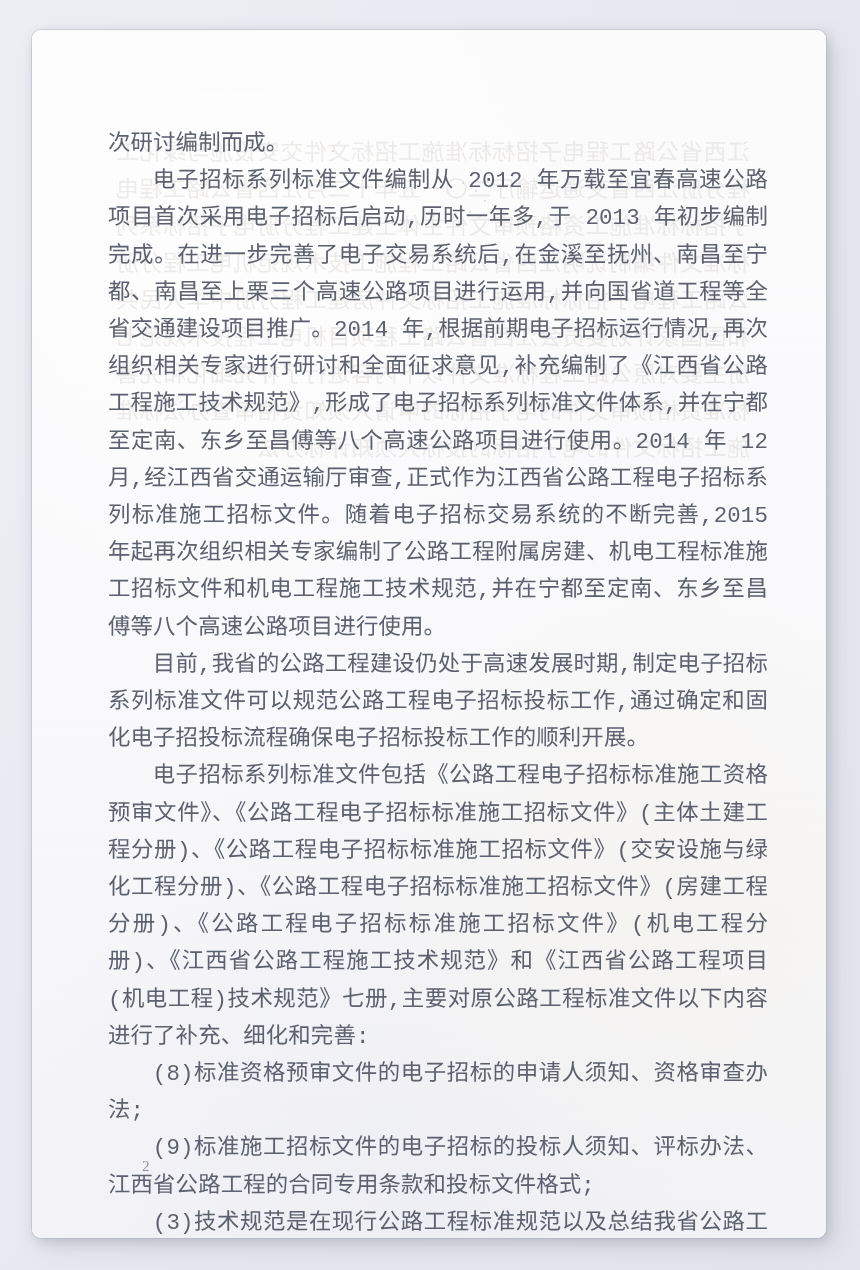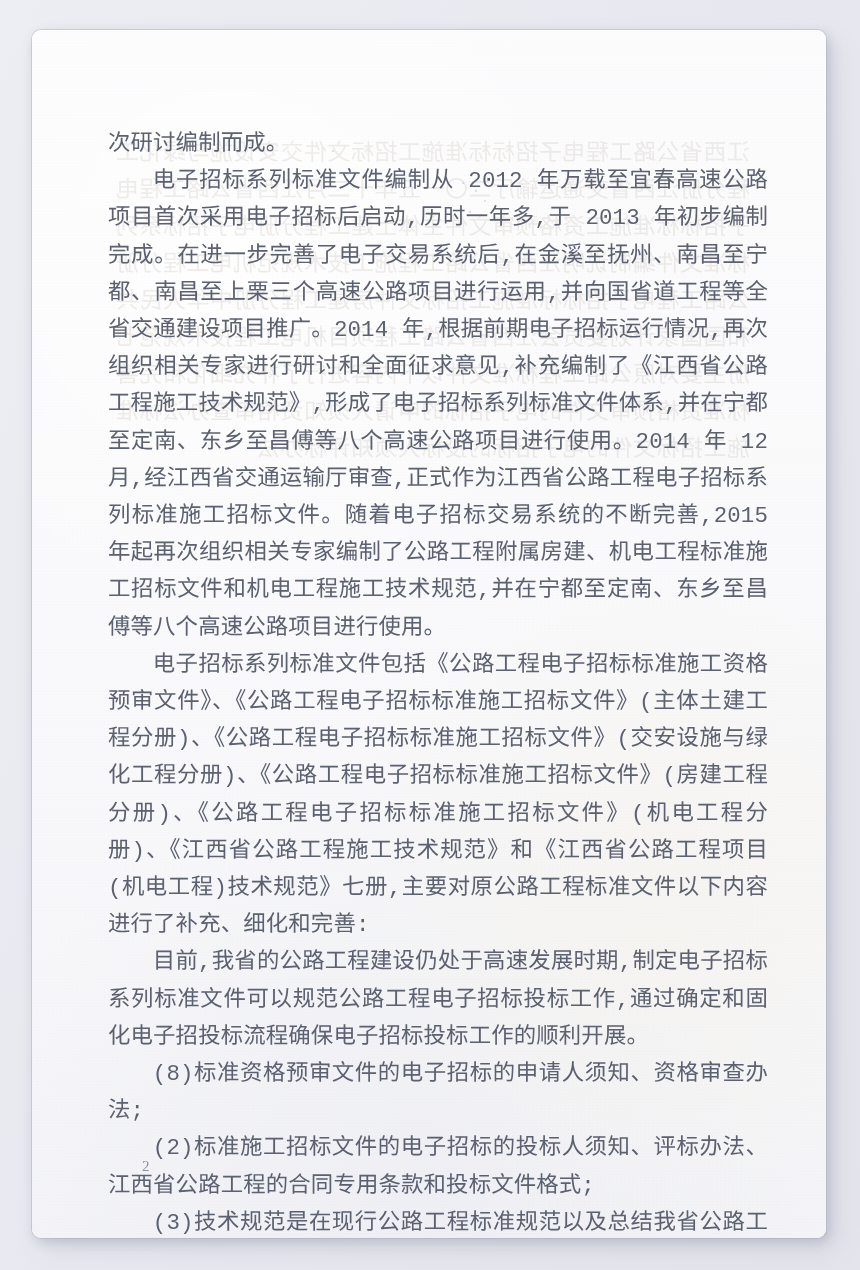--- a/index.html
+++ b/index.html
@@ -143,23 +143,23 @@
 
   <div class="speck" style="left:430px;top:152px;width:2px;height:2px;"></div>
   <div class="speck" style="left:443px;top:160px;width:1.5px;height:1.5px;"></div>
   <div class="speck" style="left:452px;top:170px;width:2px;height:2px;"></div>
   <div class="speck" style="left:437px;top:181px;width:1.5px;height:1.5px;"></div>
   <div class="speck" style="left:300px;top:120px;width:1.5px;height:1.5px;"></div>
 
   <div class="text-column">
     <p class="para no-indent">次研讨编制而成。</p>
     <p class="para">电子招标系列标准文件编制从 2012 年万载至宜春高速公路项目首次采用电子招标后启动,历时一年多,于 2013 年初步编制完成。在进一步完善了电子交易系统后,在金溪至抚州、南昌至宁都、南昌至上栗三个高速公路项目进行运用,并向国省道工程等全省交通建设项目推广。2014 年,根据前期电子招标运行情况,再次组织相关专家进行研讨和全面征求意见,补充编制了《江西省公路工程施工技术规范》,形成了电子招标系列标准文件体系,并在宁都至定南、东乡至昌傅等八个高速公路项目进行使用。2014 年 12 月,经江西省交通运输厅审查,正式作为江西省公路工程电子招标系列标准施工招标文件。随着电子招标交易系统的不断完善,2015 年起再次组织相关专家编制了公路工程附属房建、机电工程标准施工招标文件和机电工程施工技术规范,并在宁都至定南、东乡至昌傅等八个高速公路项目进行使用。</p>
+    <p class="para">目前,我省的公路工程建设仍处于高速发展时期,制定电子招标系列标准文件可以规范公路工程电子招标投标工作,通过确定和固化电子招投标流程确保电子招标投标工作的顺利开展。</p>
     <p class="para">电子招标系列标准文件包括《公路工程电子招标标准施工资格预审文件》、《公路工程电子招标标准施工招标文件》(主体土建工程分册)、《公路工程电子招标标准施工招标文件》(交安设施与绿化工程分册)、《公路工程电子招标标准施工招标文件》(房建工程分册)、《公路工程电子招标标准施工招标文件》(机电工程分册)、《江西省公路工程施工技术规范》和《江西省公路工程项目(机电工程)技术规范》七册,主要对原公路工程标准文件以下内容进行了补充、细化和完善:</p>
-    <p class="para">目前,我省的公路工程建设仍处于高速发展时期,制定电子招标系列标准文件可以规范公路工程电子招标投标工作,通过确定和固化电子招投标流程确保电子招标投标工作的顺利开展。</p>
     <p class="para listitem">(8)标准资格预审文件的电子招标的申请人须知、资格审查办法;</p>
-    <p class="para listitem">(2)标准施工招标文件的电子招标的投标人须知、评标办法、江西省公路工程的合同专用条款和投标文件格式;</p>
+    <p class="para listitem">(9)标准施工招标文件的电子招标的投标人须知、评标办法、江西省公路工程的合同专用条款和投标文件格式;</p>
     <p class="para listitem">(3)技术规范是在现行公路工程标准规范以及总结我省公路工程建设经验成果的基础上,本着推广先进的管理理念和成熟工艺的原则,结合交通运输</p>
   </div>
 
   <div class="page-number">2</div>
 
   <div class="grain"></div>
 </div>
 
 </body></html>

